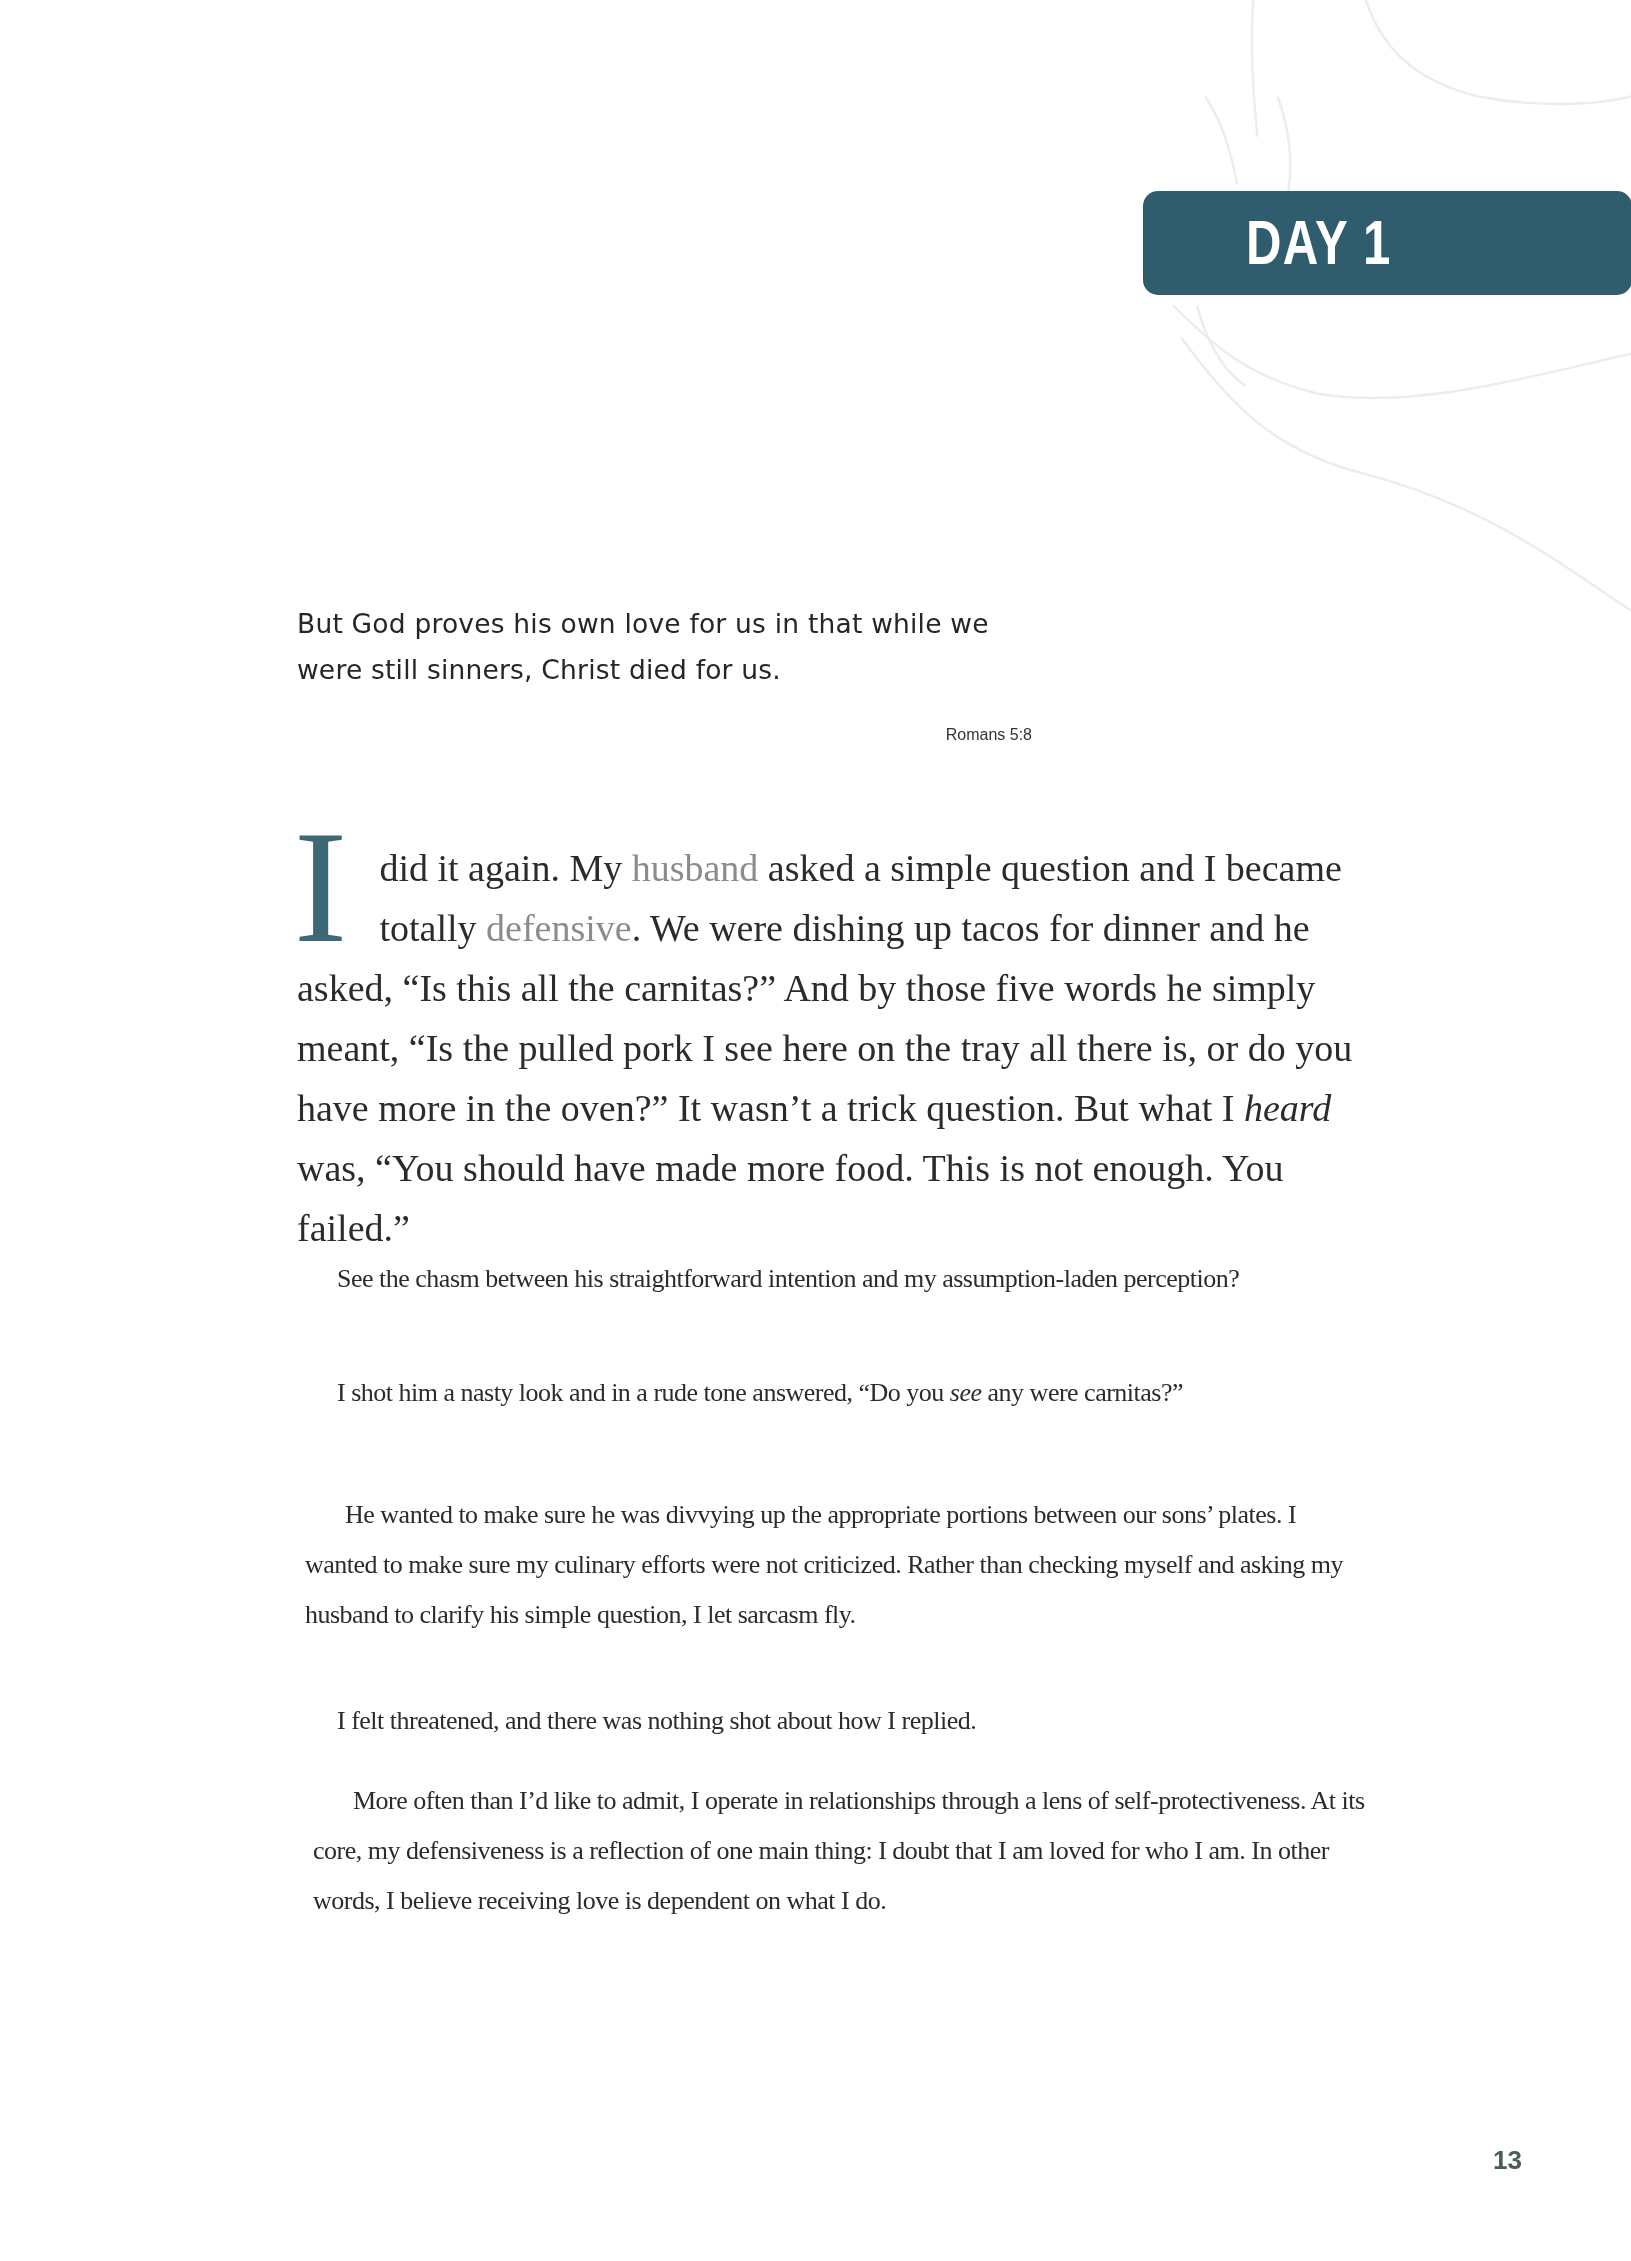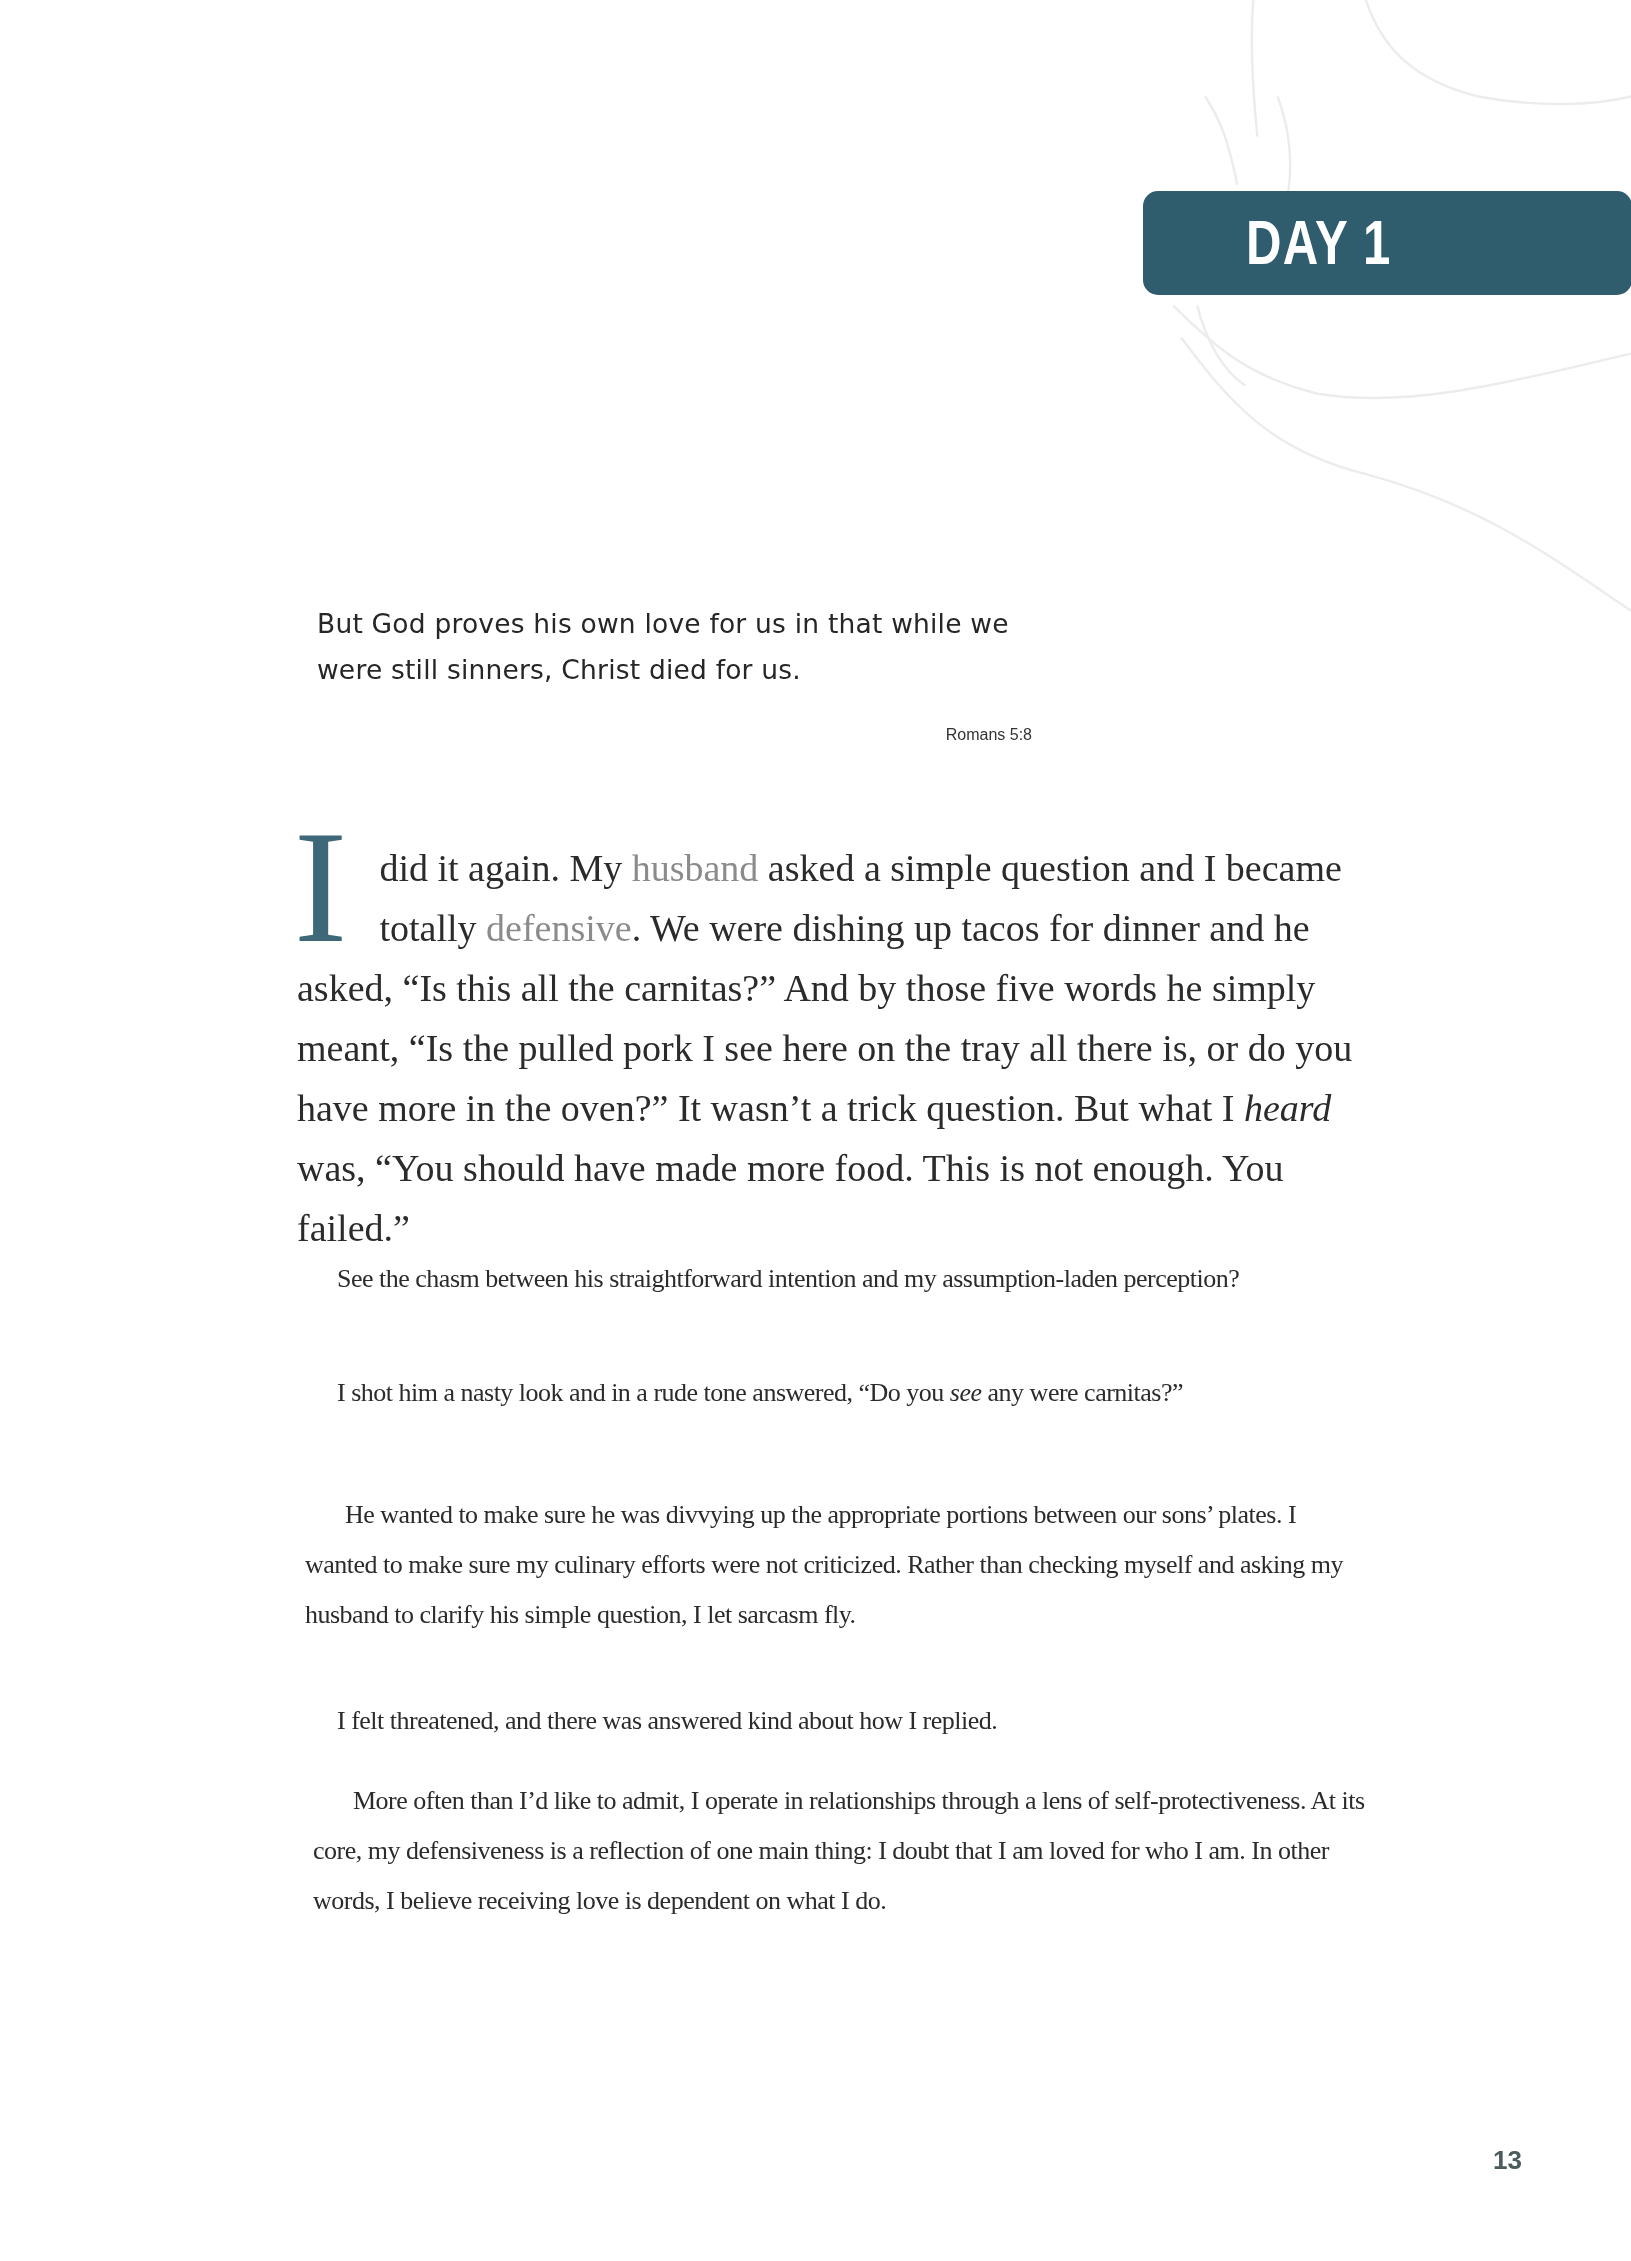--- a/index.html
+++ b/index.html
@@ -48,21 +48,20 @@
     .epigraph {
       position: absolute;
       left: 297px;
       top: 601px;
       width: 739px;
       font-family: "DejaVu Sans", sans-serif;
       font-size: 26.5px;
       line-height: 46px;
       color: #262626;
       letter-spacing: 0.2px;
-      margin-left: 20px;
     }
     .epigraph-ref {
       position: absolute;
       left: 297px;
       top: 715px;
       width: 735px;
       text-align: right;
       font-family: Liberation Sans, sans-serif;
       font-size: 16px;
       line-height: 40px;
@@ -143,21 +142,21 @@
 
 <p class="para" style="top:1368px; margin:0;">
   <span class="indent"></span><span>I shot him a nasty look and in a rude tone answered, “Do you </span><em>see</em><span> any were carnitas?”</span>
 </p>
 
 <p class="para" style="top:1482px; margin:8px;">
   <span class="indent"></span><span>He wanted to make sure he was divvying up the appropriate portions between our sons’ plates. I wanted to make sure my culinary efforts were not criticized. Rather than checking myself and asking my husband to clarify his simple question, I let sarcasm fly.</span>
 </p>
 
 <p class="para" style="top:1696px; margin:0;">
-  <span class="indent"></span><span>I felt threatened, and there was answered kind about how I replied.</span>
+  <span class="indent"></span><span>I felt threatened, and there was nothing shot about how I replied.</span>
 </p>
 
 <p class="para" style="top:1760px; margin:16px;">
   <span class="indent"></span><span>More often than I’d like to admit, I operate in relationships through a lens of self-protectiveness. At its core, my defensiveness is a reflection of one main thing: I doubt that I am loved for who I am. In other words, I believe receiving love is dependent on what I do.</span>
 </p>
 
 <div class="page-number">13</div>
 
 
 </body></html>

